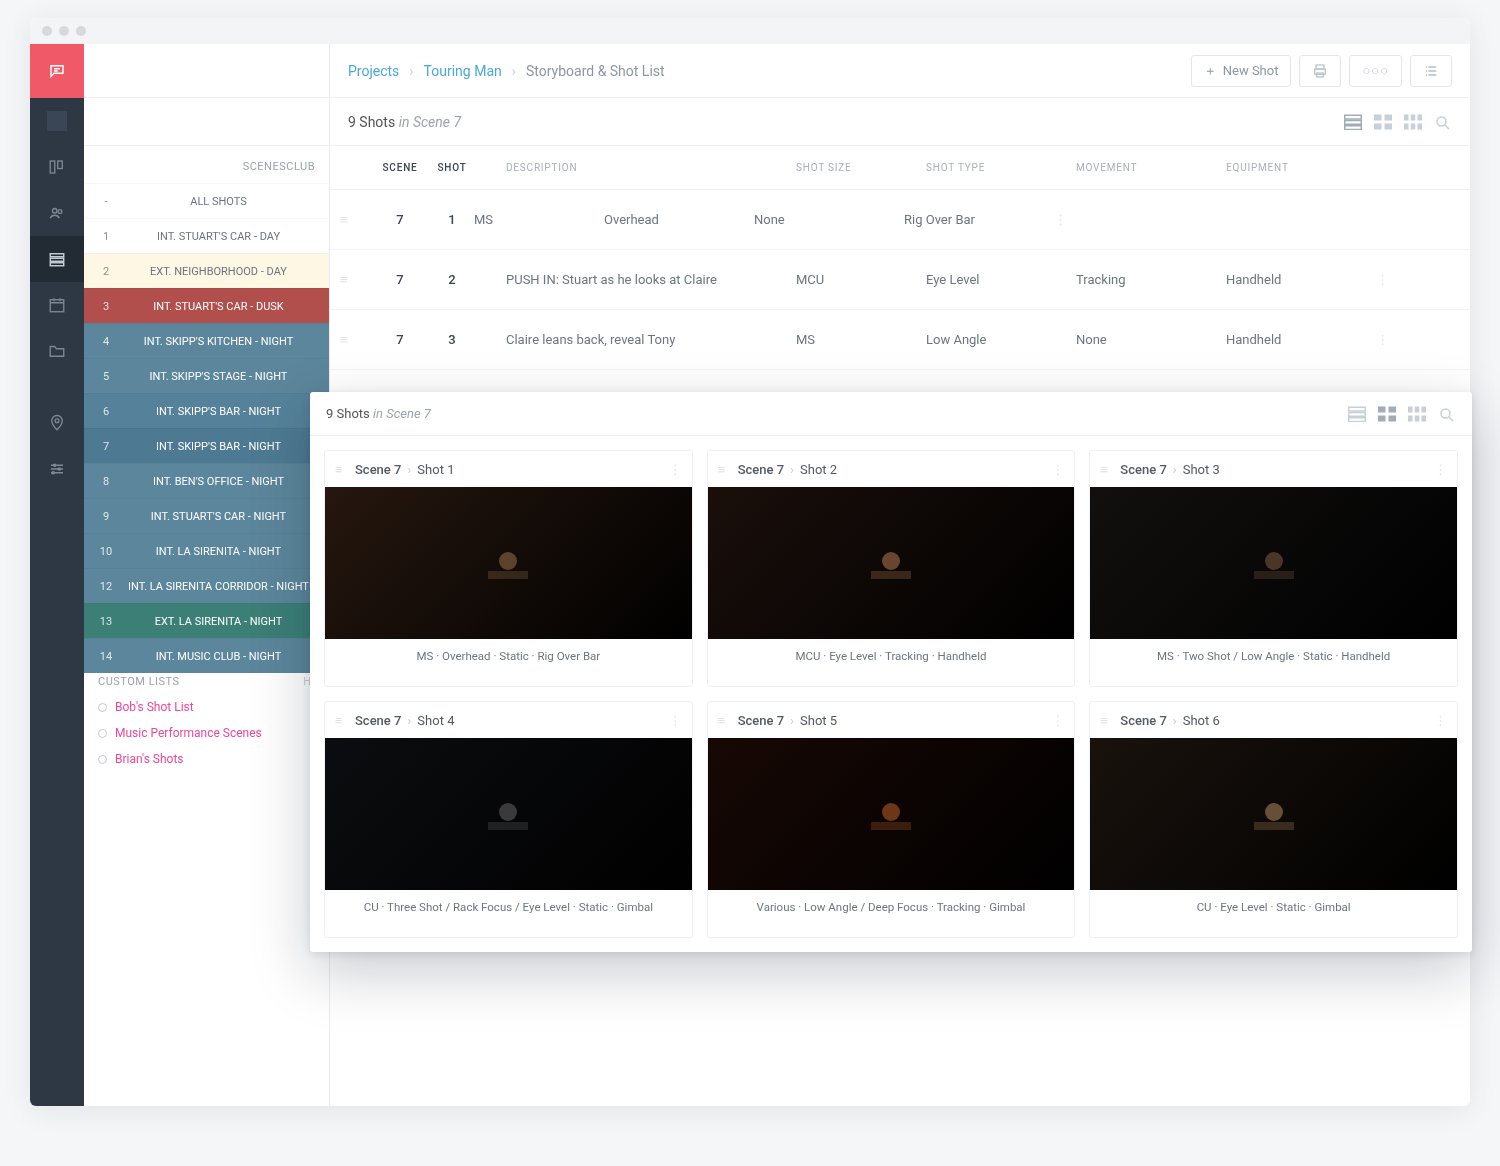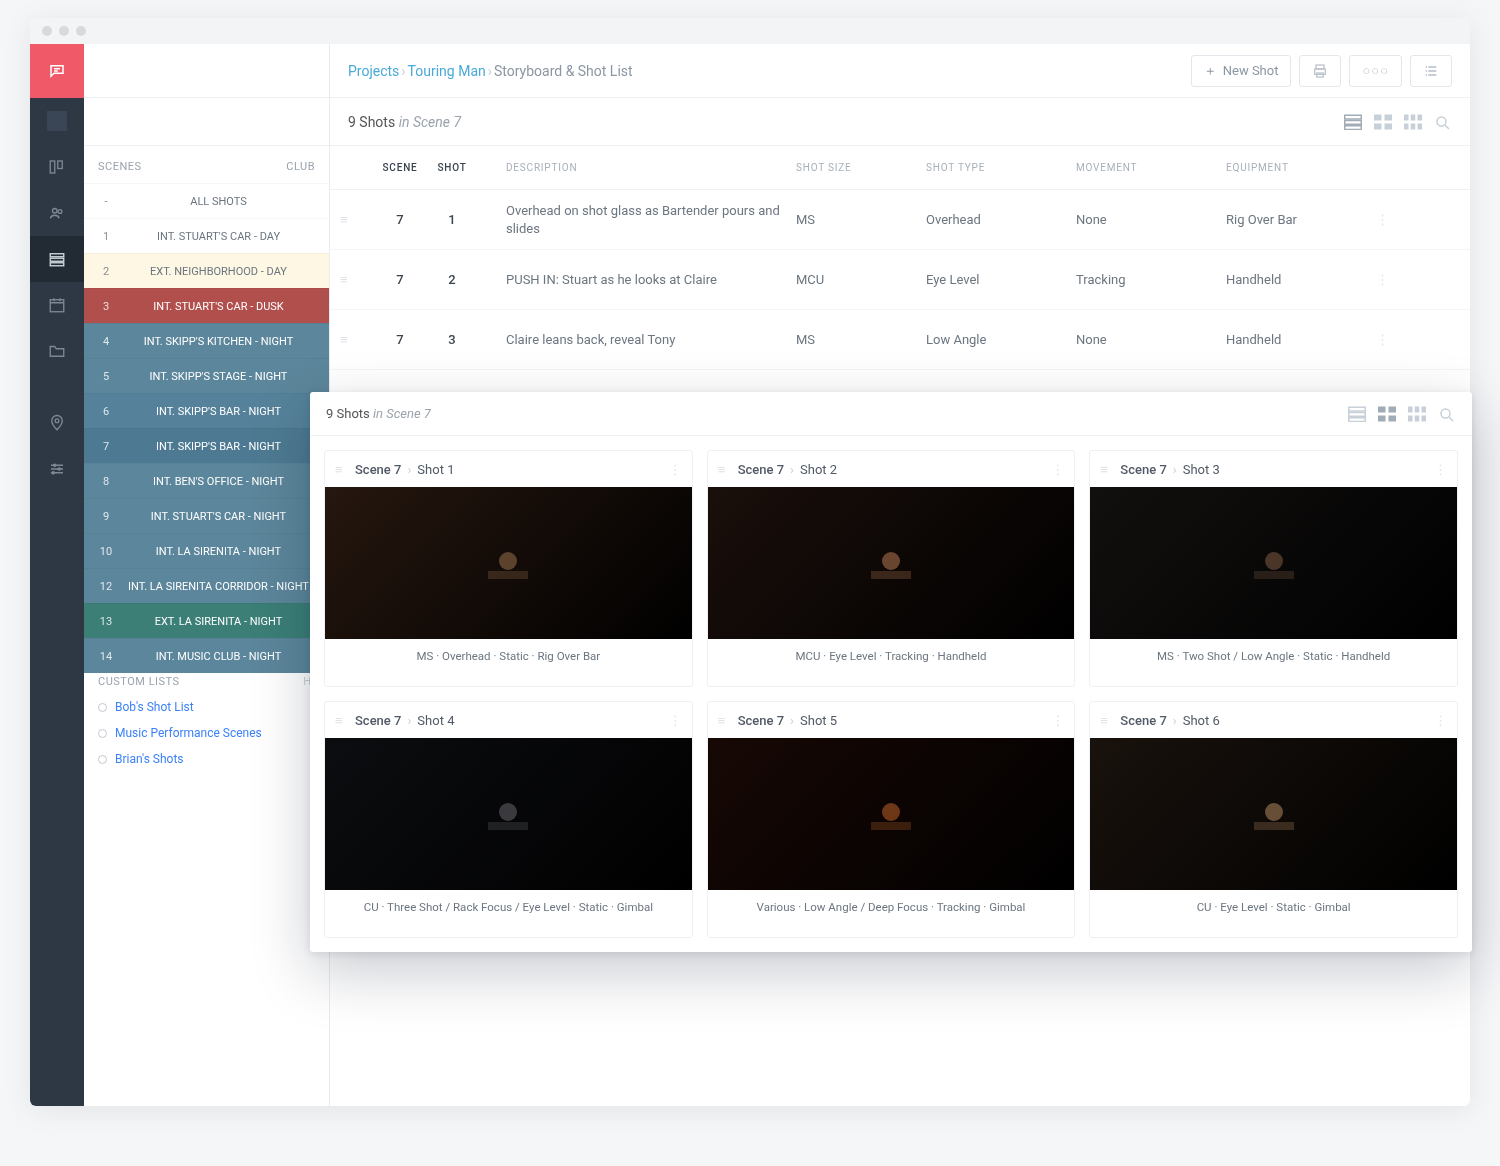--- a/index.html
+++ b/index.html
@@ -45,50 +45,50 @@
 }
 .nav-rail .rail-item.active { background: #222a33; color: #cfd6de; }
 .rail-icon { width: 18px; height: 18px; display:inline-block; }
 
 
 .scenes-panel {
   width: 246px; background: #fff; border-right: 1px solid #e9ecef;
   overflow: hidden; display:flex; flex-direction:column;
 }
 .scenes-head {
-  display:flex; justify-content:space-between; align-items:center;
+  display:flex; justify-content:flex-end; align-items:center;
   padding: 14px 14px 10px; font-size: 11px; color:#9aa3ad; letter-spacing:.5px;
 }
 .scene-row {
   display:flex; align-items:center; height: 35px;
   padding: 0 10px; font-size: 11px; color:#6b7580;
   border-top: 1px solid rgba(0,0,0,.03);
 }
 .scene-row .num { width: 24px; text-align:center; font-size:11px; opacity:.8; }
 .scene-row .label { flex:1; white-space:nowrap; overflow:hidden; text-overflow:ellipsis;text-align:center; }
 .scene-row.block { color:#fff; }
 .scene-row.b0 { background:#fff; color:#6b7580;}
 .scene-row.highlight-yellow { background:#fdf7e3; color:#6b7580;}
 .scene-row.highlight-red { background:#b04f4c; }
 .scene-row.block-teal { background:#5c869b; }
 .scene-row.block-teal-dark { background:#55829a; }
 .scene-row.block-teal-sel { background:#4d7a92; }
 .scene-row.block-teal-green { background:#3b7f77; }
 
 .custom-lists { padding: 2px 14px; font-size:11px; color:#9aa3ad; letter-spacing:.5px; }
-.custom-lists .cl-item { margin-top: 12px; color:#3b82f6; font-size:12px; letter-spacing:0; display:flex; align-items:center; gap:8px;}
+.custom-lists .cl-item { margin-top: 12px; color:#ec4899; font-size:12px; letter-spacing:0; display:flex; align-items:center; gap:8px;}
 .cl-dot { width:9px; height:9px; border:1px solid #c3c9d0; border-radius:50%; }
 
 
 .main { flex:1; display:flex; flex-direction:column; background:#fff; }
 .header-bar {
   height: 54px; display:flex; align-items:center; padding: 0 18px;
   border-bottom: 1px solid #eef0f3;
 }
-.breadcrumb { flex:1; display:flex; align-items:center; gap:2px; color:#8c97a4; font-size:14px; }
+.breadcrumb { flex:1; display:flex; align-items:center; gap:10px; color:#8c97a4; font-size:14px; }
 .breadcrumb a { color:#4aa9d6; text-decoration:none; }
 .breadcrumb .chev { color:#c7cfd8; }
 .header-actions { display:flex; gap:8px; }
 .btn {
   border:1px solid #e3e7ec; background:#fff; border-radius:3px;
   height:32px; min-width:34px; padding:0 12px;
   display:flex; align-items:center; justify-content:center; color:#8c97a4; font-size:13px;
 }
 .btn .plus { margin-right:6px; color:#8c97a4; }
 
@@ -389,21 +389,20 @@
         <div class="col-type">SHOT TYPE</div>
         <div class="col-move">MOVEMENT</div>
         <div class="col-eq">EQUIPMENT</div>
         <div class="col-menu"></div>
       </div>
       <div id="table-body">
           <div class="trow">
     <div class="drag">≡</div>
     <div class="col-scene">7</div>
     <div class="col-shot">1</div>
-    <div class="col-desc">Overhead on shot glass as Bartender pours and slides</div>
     <div class="col-size">MS</div>
     <div class="col-type">Overhead</div>
     <div class="col-move">None</div>
     <div class="col-eq">Rig Over Bar</div>
     <div class="col-menu">⋮</div>
           </div>
           <div class="trow">
     <div class="drag">≡</div>
     <div class="col-scene">7</div>
     <div class="col-shot">2</div>

